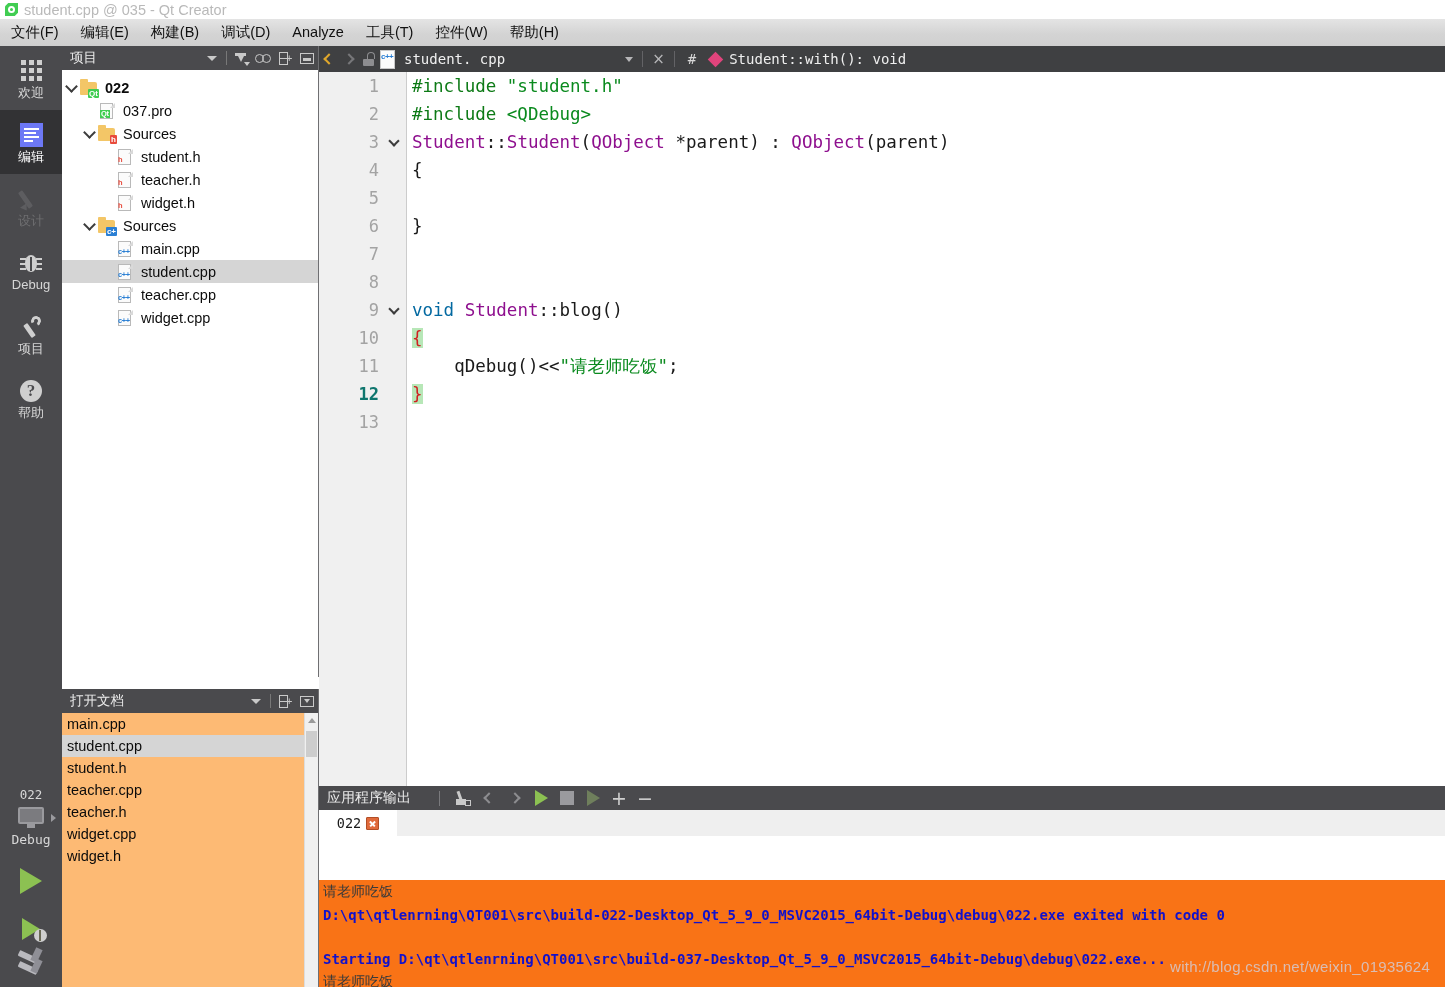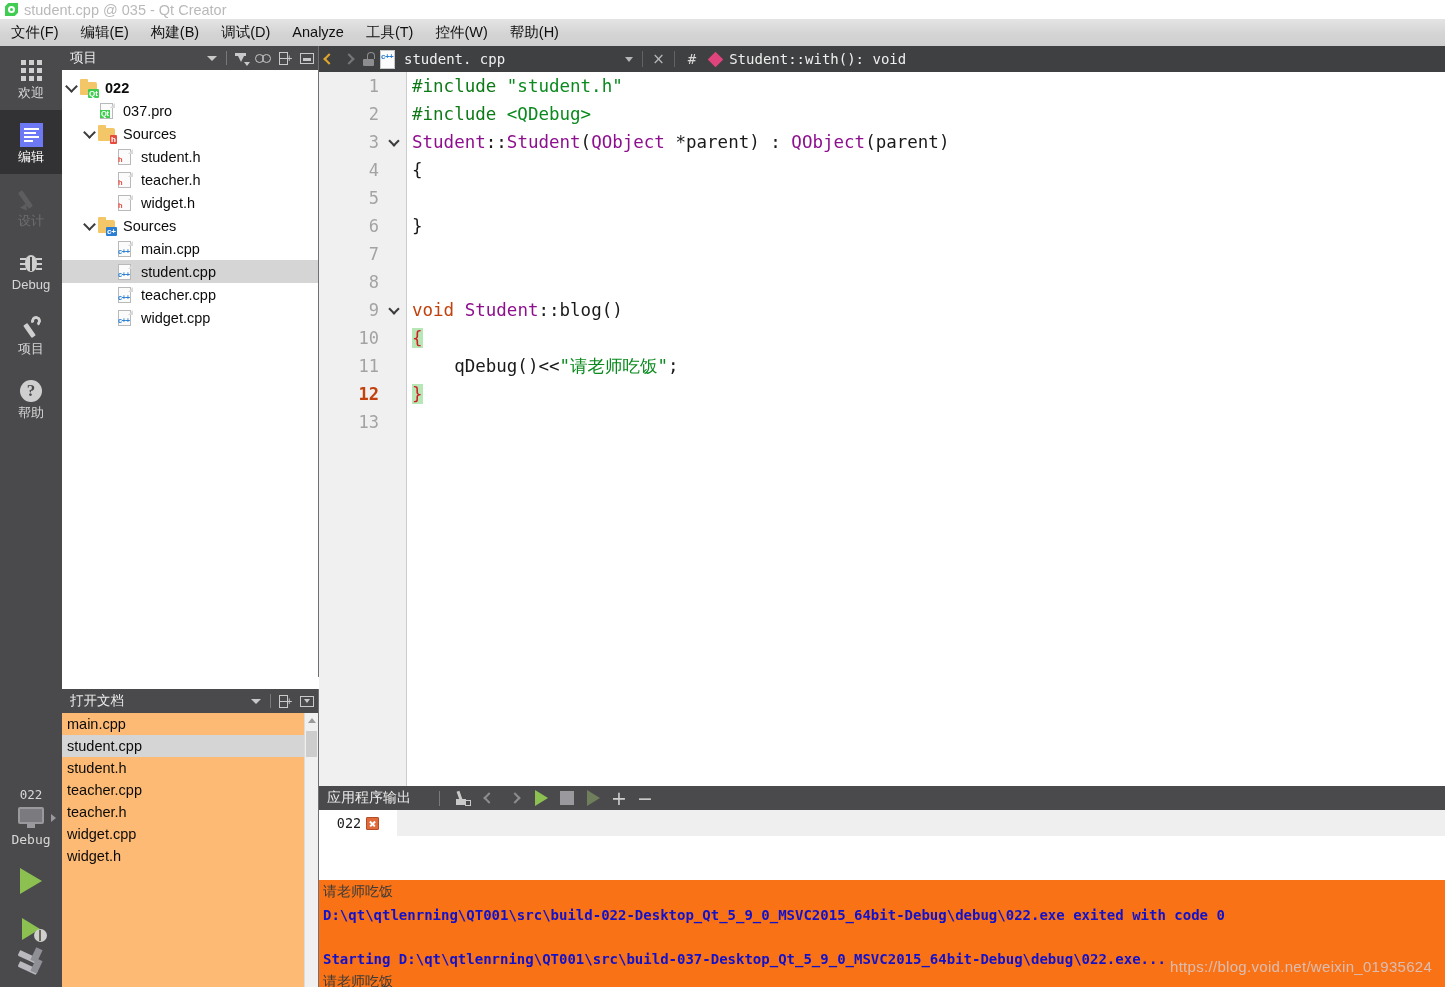--- a/index.html
+++ b/index.html
@@ -264,30 +264,30 @@
     position:absolute; left:0; top:0; width:88px; height:714px;
     background:#f0f0f0; border-right:1px solid #cccccc;
   }
   .code-lines { position:absolute; left:0; top:0; right:0; top:0;
     font-family:"DejaVu Sans Mono", monospace; font-size:17.5px; }
   .cl { height:28px; display:flex; align-items:center; white-space:pre; }
   .ln {
     width:62px; text-align:right; color:#a3a3a3; flex:0 0 auto;
     font-size:17px; padding-right:2px;
   }
-  .ln.cur { color:#c2410c; font-weight:bold; }
+  .ln.cur { color:#0f766e; font-weight:bold; }
   .fold { width:26px; flex:0 0 auto; display:flex;align-items:center;justify-content:center;}
   .fold .ch { width:8px;height:8px;border-right:2px solid #3c3c3c;border-bottom:2px solid #3c3c3c;
     transform:rotate(45deg);margin-top:-3px;}
   .code { flex:1 1 auto; padding-left:5px; color:#1a1a1a; }
 
   .k-pre   { color:#0d7a16; }          
   .k-str   { color:#0a8a1e; }          
   .k-cls   { color:#8e0f8e; }          
-  .k-kw    { color:#c2410c; }          
+  .k-kw    { color:#0369a1; }          
   .k-plain { color:#1a1a1a; }
   .brace-hl { background:#b7e7b7; color:#cf2020; }
 
   
   .outpane-hdr {
     position:absolute; left:319px; top:786px; width:1126px; height:24px;
     background:#4a4a4d; display:flex; align-items:center; padding-left:8px;
   }
   .outpane-hdr .title { font-size:14px;color:#ebebeb;white-space:nowrap; }
   .out-tools { display:flex; align-items:center; margin-left:28px; }
@@ -810,15 +810,15 @@
 
   <div class="out-body">
     <div class="ol cn">请老师吃饭</div>
     <div class="ol blue">D:\qt\qtlenrning\QT001\src\build-022-Desktop_Qt_5_9_0_MSVC2015_64bit-Debug\debug\022.exe exited with code 0</div>
     <div class="ol gap"></div>
     <div class="ol blue">Starting D:\qt\qtlenrning\QT001\src\build-037-Desktop_Qt_5_9_0_MSVC2015_64bit-Debug\debug\022.exe...</div>
     <div class="ol cn">请老师吃饭</div>
     <div class="ol blue"><span>D:\qt\qtlenrning\QT001\src\build-022-Desktop_Qt_5_9_0_MSVC2015_64bit-Debug\debug\022.exe exited with code 0</span><span class="caretbar"></span></div>
   </div>
 
-  <div class="watermark">https://blog.void.net/weixin_01935624</div>
+  <div class="watermark">with://blog.csdn.net/weixin_01935624</div>
 
 </div>
 
 </body></html>

